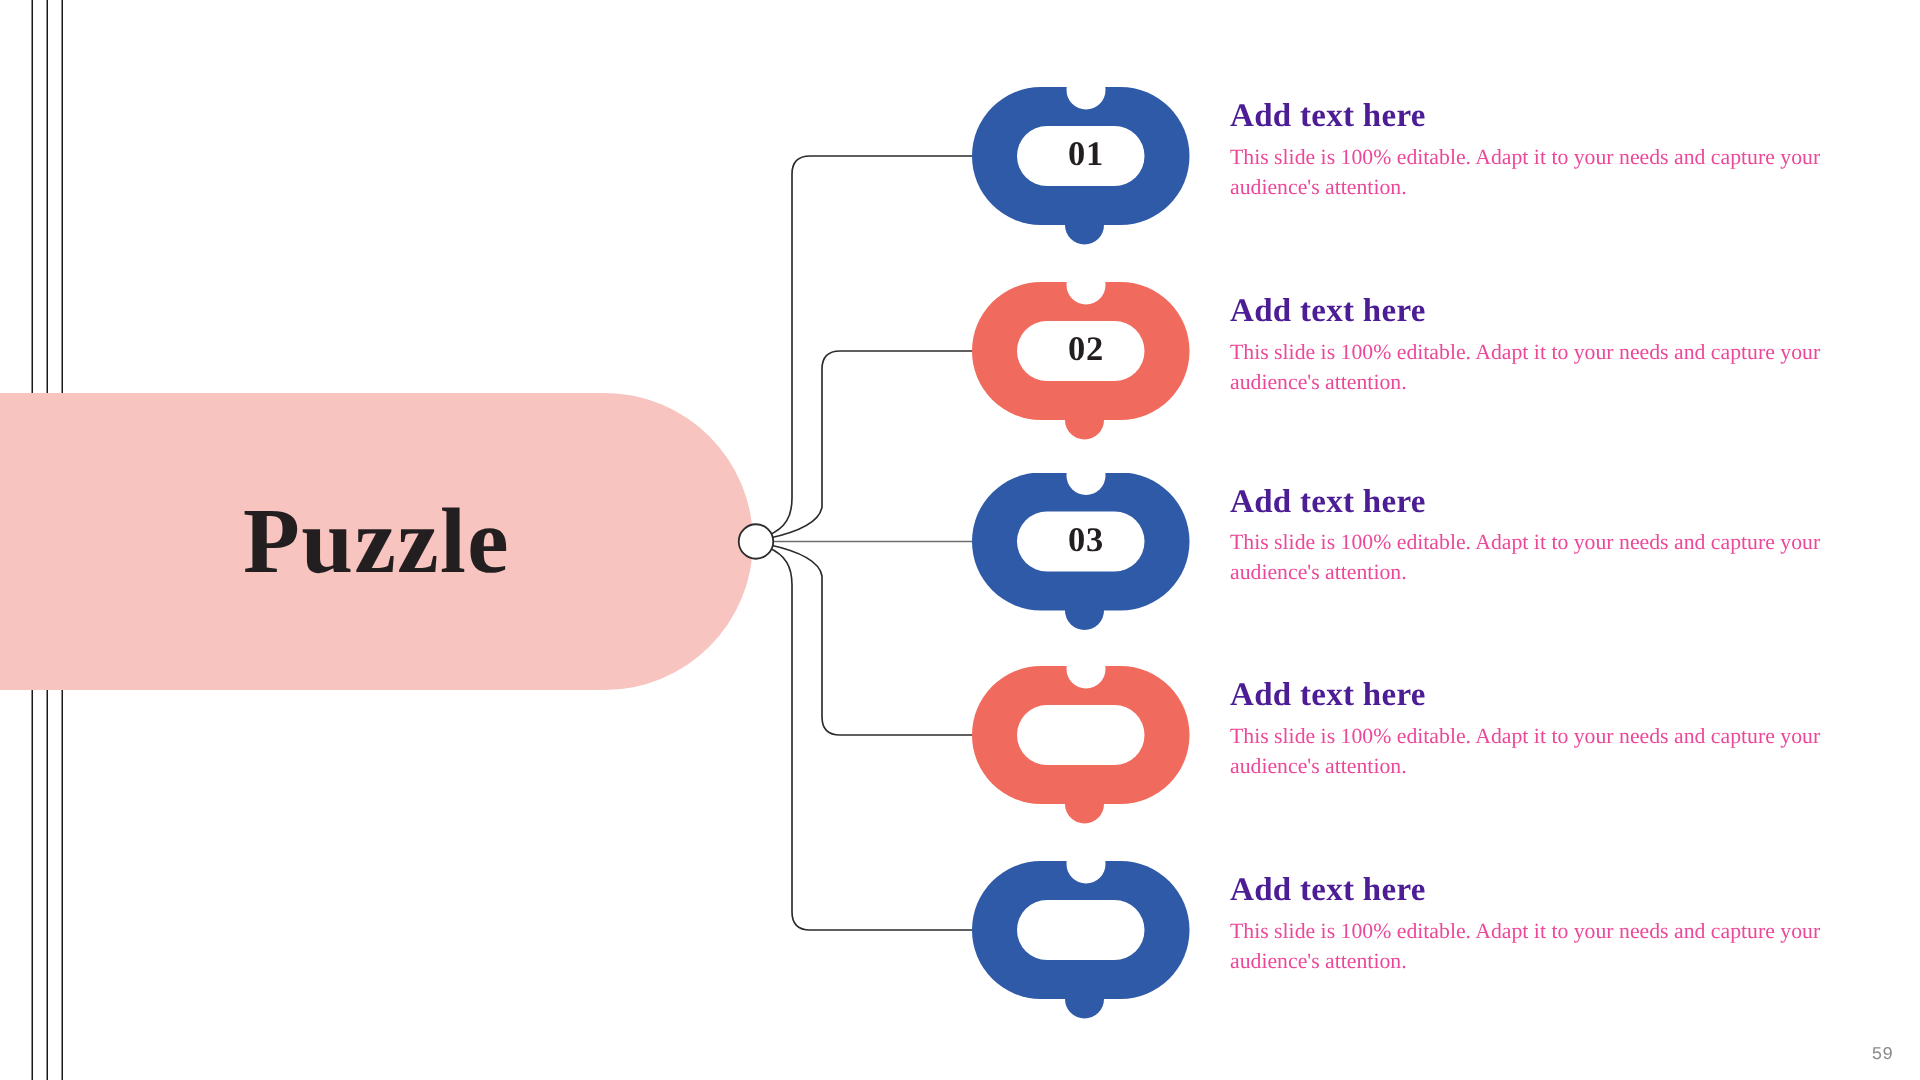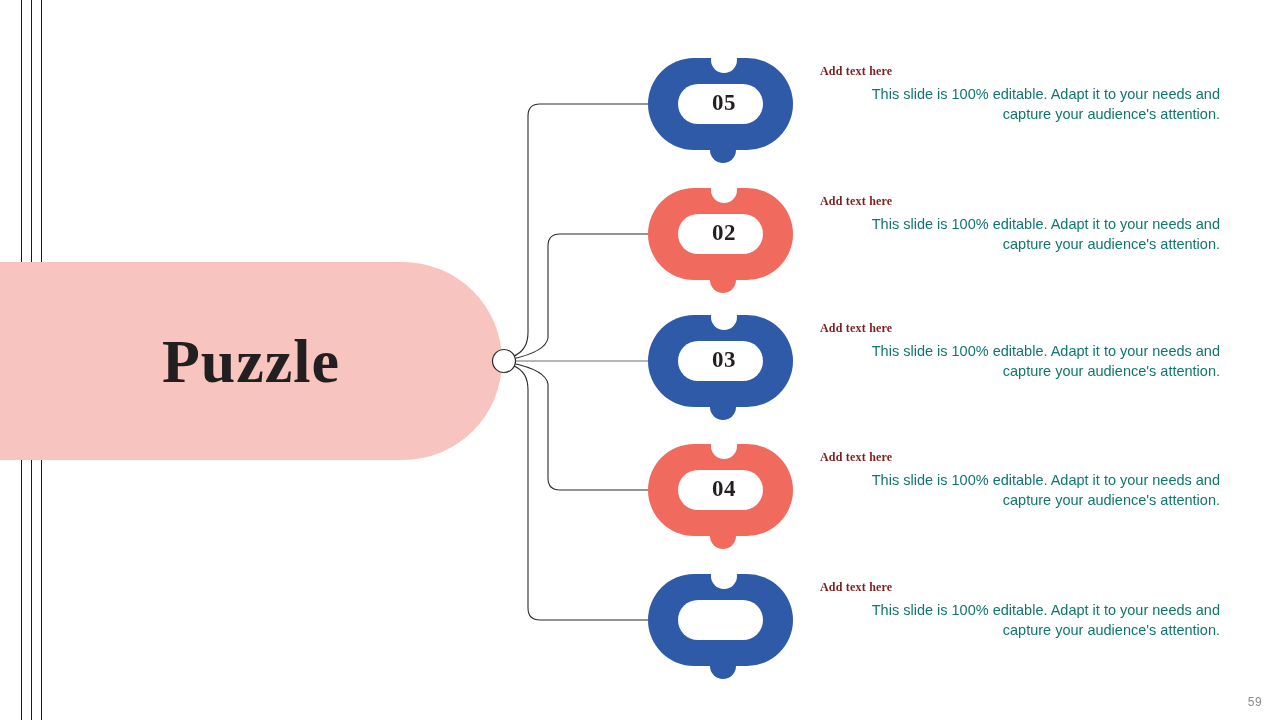--- a/index.html
+++ b/index.html
@@ -106,32 +106,31 @@
   .item-text {
     position: absolute;
     left: 180px;
     top: 16px;
     width: 400px;
   }
 
   .item-heading {
     font-family: "Liberation Serif", serif;
     font-weight: bold;
-    font-size: 12px;
-    color: #7f1d1d;
+    font-size: 22px;
+    color: #4c1d95;
     letter-spacing: 0.2px;
     margin-bottom: 6px;
   }
 
   .item-body {
-    font-family: Liberation Sans, sans-serif;
+    font-family: Liberation Serif, serif;
     font-size: 14.5px;
     line-height: 19.5px;
-    color: #0f766e;
-    text-align: right;
+    color: #ec4899;
   }
 
   
   #page-number {
     position: absolute;
     right: 18px;
     bottom: 10px;
     font-family: Liberation Mono, monospace;
     font-size: 12px;
     color: #8a8a8a;
@@ -205,21 +204,21 @@
       <g mask="url(#notch-mask-blue)">
         <rect x="0" y="0" width="145" height="92" rx="46" ry="46" fill="#2f5aa8"></rect>
       </g>
       <circle cx="75" cy="92" r="13" fill="#2f5aa8"></circle>
       <rect x="30" y="26" width="85" height="40" rx="20" ry="20" fill="#ffffff"></rect>
     </g>
   </svg>
 
   <div class="item-row" style="top:48px;">
     <div class="piece">
-      <div class="piece-number">05</div>
+      <div class="piece-number">01</div>
     </div>
     <div class="item-text">
       <div class="item-heading">Add text here</div>
       <div class="item-body">This slide is 100% editable. Adapt it to your needs and capture your audience's attention.</div>
     </div>
   </div>
 
   <div class="item-row" style="top:178px;">
     <div class="piece">
       <div class="piece-number">02</div>
@@ -234,23 +233,20 @@
     <div class="piece">
       <div class="piece-number">03</div>
     </div>
     <div class="item-text">
       <div class="item-heading">Add text here</div>
       <div class="item-body">This slide is 100% editable. Adapt it to your needs and capture your audience's attention.</div>
     </div>
   </div>
 
   <div class="item-row" style="top:434px;">
-    <div class="piece">
-      <div class="piece-number">04</div>
-    </div>
     <div class="item-text">
       <div class="item-heading">Add text here</div>
       <div class="item-body">This slide is 100% editable. Adapt it to your needs and capture your audience's attention.</div>
     </div>
   </div>
 
   <div class="item-row" style="top:564px;">
     <div class="item-text">
       <div class="item-heading">Add text here</div>
       <div class="item-body">This slide is 100% editable. Adapt it to your needs and capture your audience's attention.</div>

